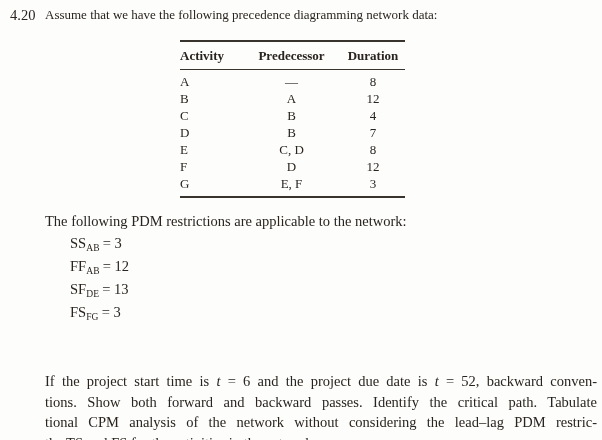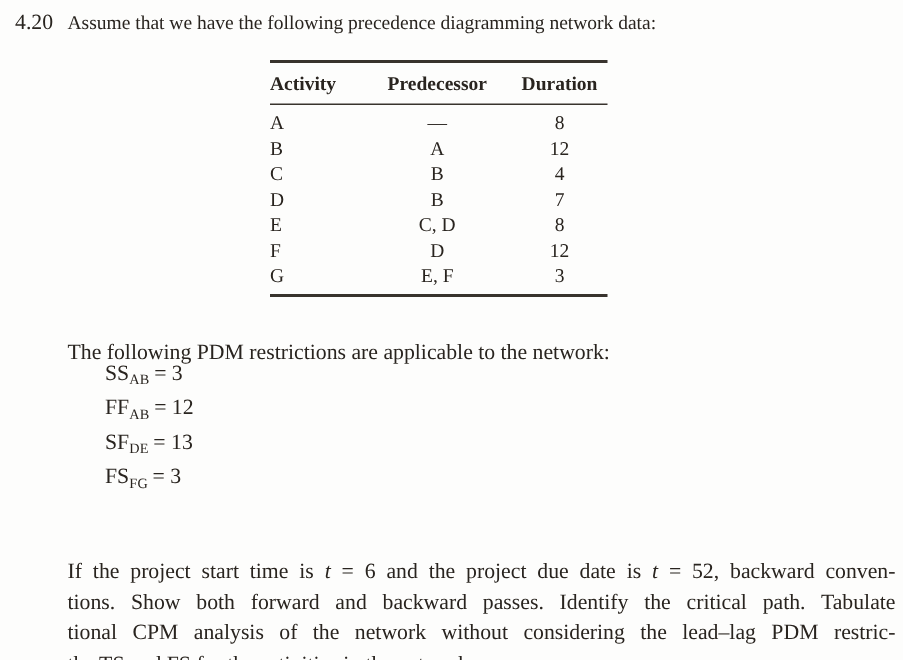--- a/index.html
+++ b/index.html
@@ -29,23 +29,23 @@
     padding: 6px 0 5px 0;
     border-bottom: 1.2px solid #38332d;
   }
   .t-row { display: flex; height: 17px; line-height: 17px; }
   .t-body { padding: 3px 0 4px 0; }
   .c1 { width: 62px; text-align: left; }
   .c2 { width: 99px; text-align: center; }
   .c3 { width: 64px; text-align: center; }
 
   
-  .pdm-intro { position: absolute; left: 45px; top: 227px; font-size: 14.5px; }
+  .pdm-intro { position: absolute; left: 45px; top: 213px; font-size: 14.5px; }
   .pdm-list  { position: absolute; left: 70px; top: 236px; font-size: 14.5px; }
-  .pdm-line  { height: 23px; line-height: 26px; }
+  .pdm-line  { height: 23px; line-height: 15px; }
   .pdm-sub   { font-size: 9.5px; vertical-align: -3px; letter-spacing: 0.2px; }
   .pdm-eq    { padding-left: 3px; }
 
   
   .closing {
     position: absolute; left: 45px; top: 371px; width: 552px;
     font-size: 14.5px; line-height: 20.5px;
   }
   .jline { text-align: justify; text-align-last: justify; white-space: normal; }
   .lline { text-align: left; }

